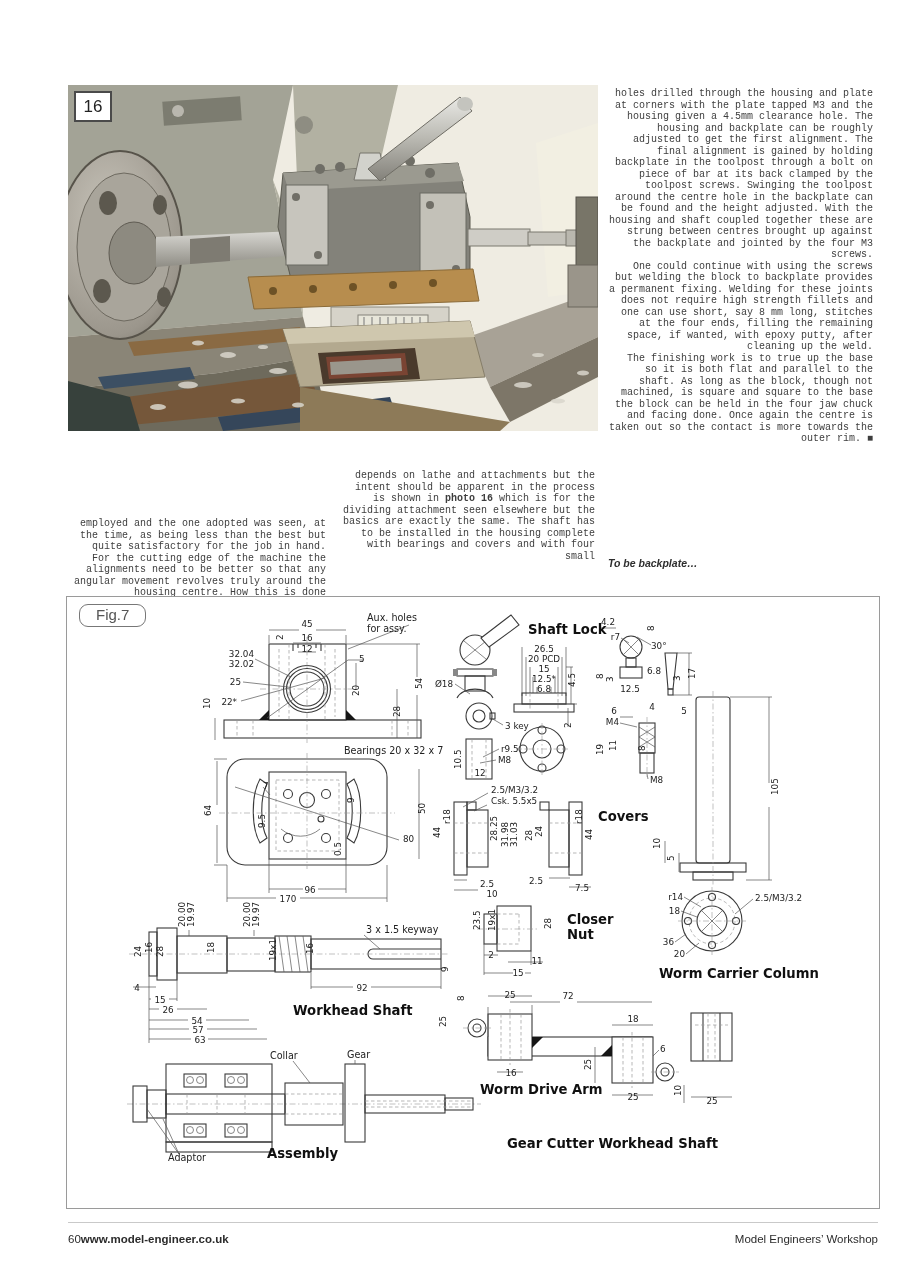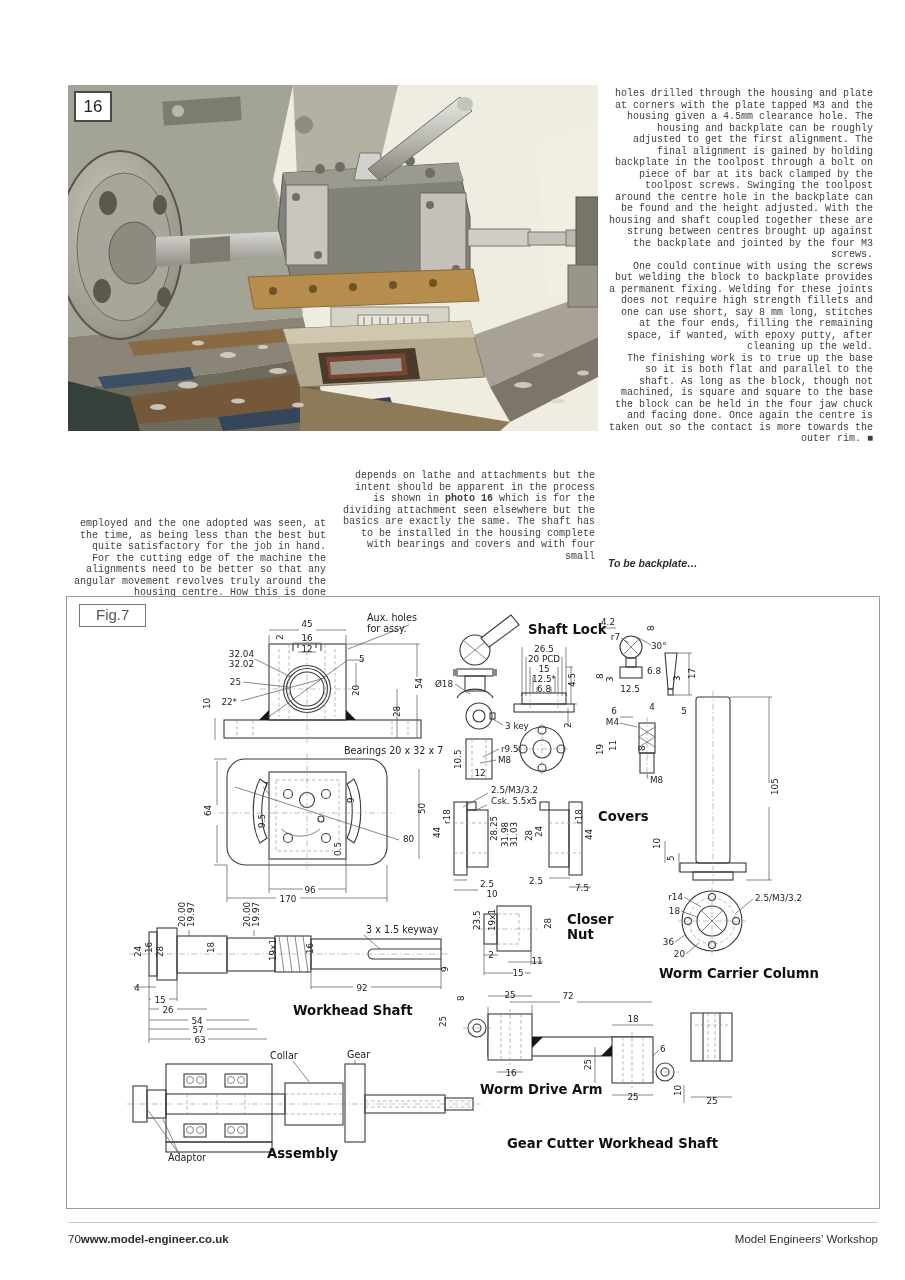--- a/index.html
+++ b/index.html
@@ -14,21 +14,21 @@
   
   .col{position:absolute;font-size:10px;line-height:11.5px;color:#3e3e3e;text-align:right;font-family:Liberation Mono, monospace;}
   .col p{margin:0;}
   .col p.ind{text-indent:11px;}
   .col1{left:68px;top:486px;width:258px;margin-top:32px;}
   .col2{left:337px;top:470px;width:258px;}
   .col3{left:605px;top:88px;width:268px;}
   .continued{position:absolute;left:608px;top:557px;font-size:10.5px;font-weight:bold;font-style:italic;color:#2e2e2e;}
   
   .figbox{position:absolute;left:66px;top:596px;width:812px;height:611px;border:1px solid #9a9a9a;background:#fff;}
-  .figlabel{position:absolute;left:12px;top:7px;border:1.4px solid #777;border-radius:0;padding:1px 16px 3px 16px;
+  .figlabel{position:absolute;left:12px;top:7px;border:1.4px solid #777;border-radius:9px;padding:1px 16px 3px 16px;
     font-size:15px;color:#555;background:#fff;z-index:2;}
   .figbox svg{position:absolute;left:0;top:0;}
   .ln{stroke:#3a3a3a;stroke-width:1.1;fill:none;stroke-linejoin:miter;}
   .lnw{stroke:#3a3a3a;stroke-width:1.1;fill:#fff;}
   .thin{stroke:#555;stroke-width:.7;fill:none;}
   .dim{stroke:#555;stroke-width:.7;fill:none;}
   .cl{stroke:#999;stroke-width:.6;fill:none;stroke-dasharray:6 2.5 1.5 2.5;}
   .dsh{stroke:#999;stroke-width:.7;fill:none;stroke-dasharray:3.5 2.5;}
   .blk{fill:#161616;stroke:none;}
   .f-dim{font:8.8px "DejaVu Sans",sans-serif;fill:#222;}
@@ -504,17 +504,17 @@
           <text x="280" y="461" class="f-note">Gear</text>
           <text x="101" y="564" class="f-note">Adaptor</text>
           <text x="200" y="561" class="f-title">Assembly</text>
           <text x="440" y="551" class="f-title">Gear Cutter Workhead Shaft</text>
         </g>
     </svg>
   </div>
 
   <div class="footrule"></div>
   <div class="footer">
-    <span><span>70</span><span class="site">www.model-engineer.co.uk</span></span>
+    <span><span>60</span><span class="site">www.model-engineer.co.uk</span></span>
     <span>Model Engineers’ Workshop</span>
   </div>
 
 </div>
 
 </body></html>

